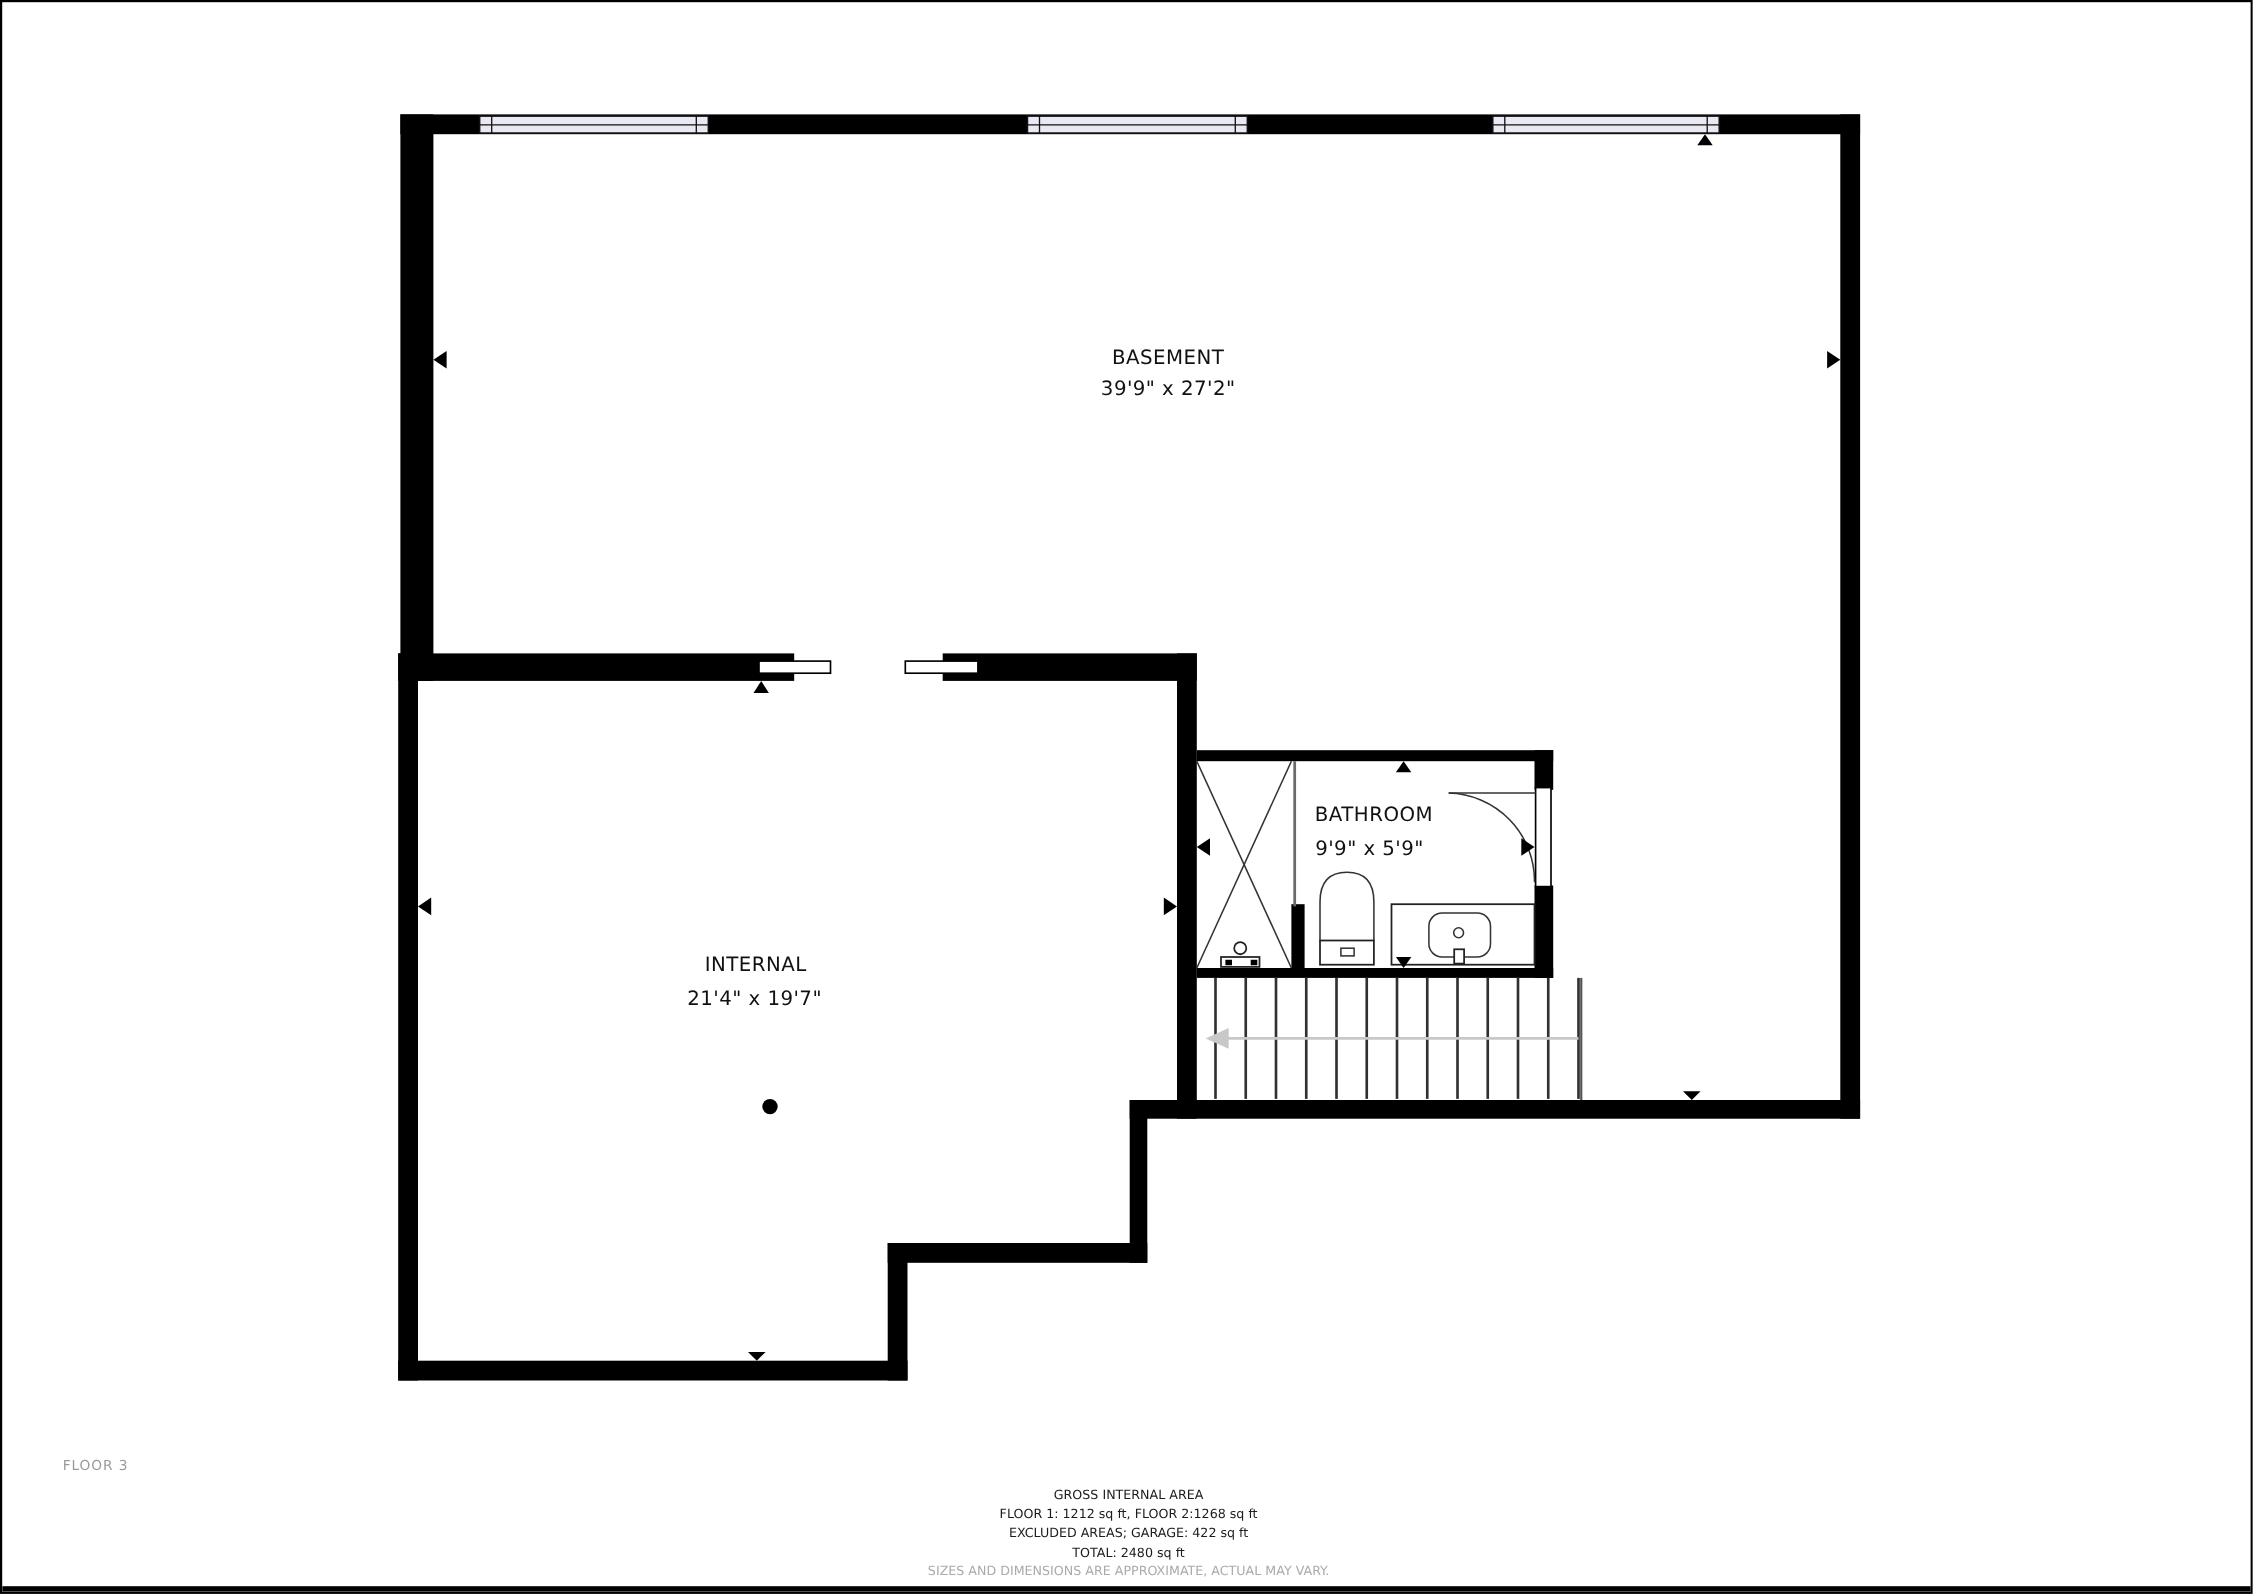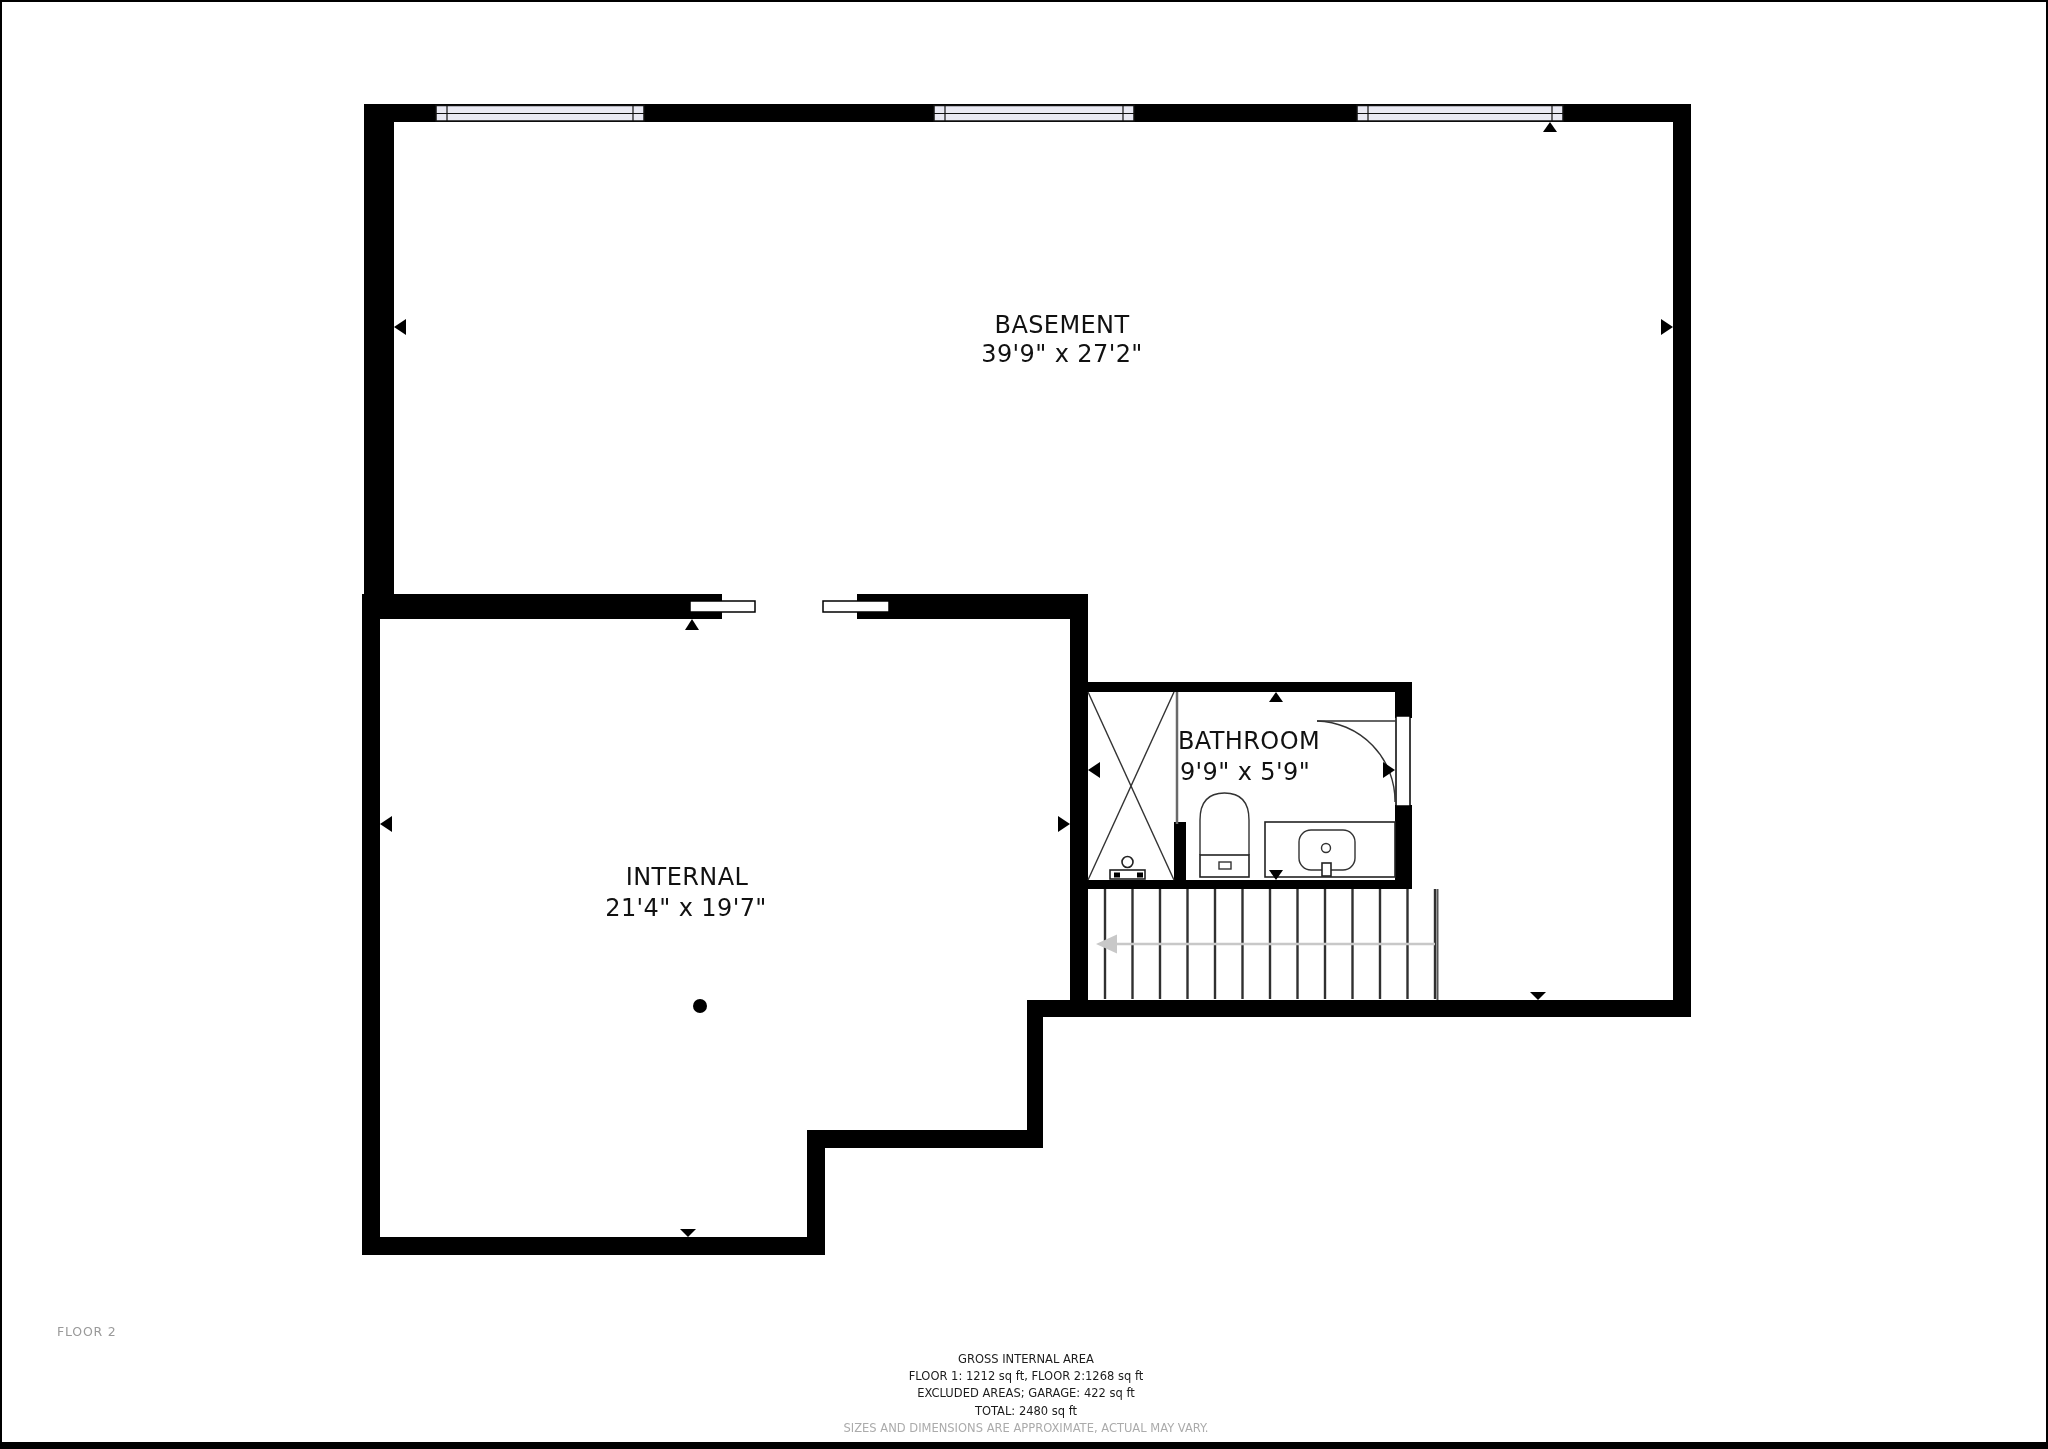--- a/index.html
+++ b/index.html
@@ -20,21 +20,21 @@
   .fixture{fill:#ffffff;stroke:#222222;stroke-width:1.6;}
   .fixture-thin{fill:none;stroke:#333333;stroke-width:1.4;}
   .marker{fill:#000000;stroke:none;}
   .stair-line{stroke:#303030;stroke-width:2.4;}
   .stair-border{stroke:#555555;stroke-width:2;}
   .gray-arrow{stroke:#c8c8c8;stroke-width:2.5;fill:none;}
   .gray-arrow-head{fill:#c8c8c8;stroke:none;}
   .divider{stroke:#6a6a6a;stroke-width:2.5;}
   .room-label{
     position:absolute;transform:translate(-50%,-50%);
-    font-size:24px;color:#111111;white-space:nowrap;letter-spacing:0.4px;text-align:right;
+    font-size:18px;color:#111111;white-space:nowrap;letter-spacing:0.4px;text-align:right;
   }
   .floor-label{
     position:absolute;left:55px;top:1322px;
     font-size:12.5px;color:#9a9a9a;letter-spacing:0.8px;
   }
   .summary{
     position:absolute;left:0;top:1349px;width:2048px;
     text-align:center;color:#1c1c1c;
   }
   .summary div{font-size:11.5px;line-height:17.2px;white-space:nowrap;}
@@ -167,21 +167,21 @@
 
   <div class="room-label" style="left:1060px;top:323px;">BASEMENT</div>
   <div class="room-label" style="left:1060px;top:352px;">39'9" x 27'2"</div>
 
   <div class="room-label" style="left:685px;top:875px;">INTERNAL</div>
   <div class="room-label" style="left:684px;top:906px;">21'4" x 19'7"</div>
 
   <div class="room-label" style="left:1247px;top:739px;">BATHROOM</div>
   <div class="room-label" style="left:1243px;top:770px;">9'9" x 5'9"</div>
 
-  <div class="floor-label">FLOOR 2</div>
+  <div class="floor-label">FLOOR 3</div>
 
   <div class="summary">
     <div>GROSS INTERNAL AREA</div>
     <div>FLOOR 1: 1212 sq ft, FLOOR 2:1268 sq ft</div>
     <div>EXCLUDED AREAS; GARAGE: 422 sq ft</div>
     <div>TOTAL: 2480 sq ft</div>
     <div class="disclaimer">SIZES AND DIMENSIONS ARE APPROXIMATE, ACTUAL MAY VARY.</div>
   </div>
 
   <div class="bottom-bar"></div>

